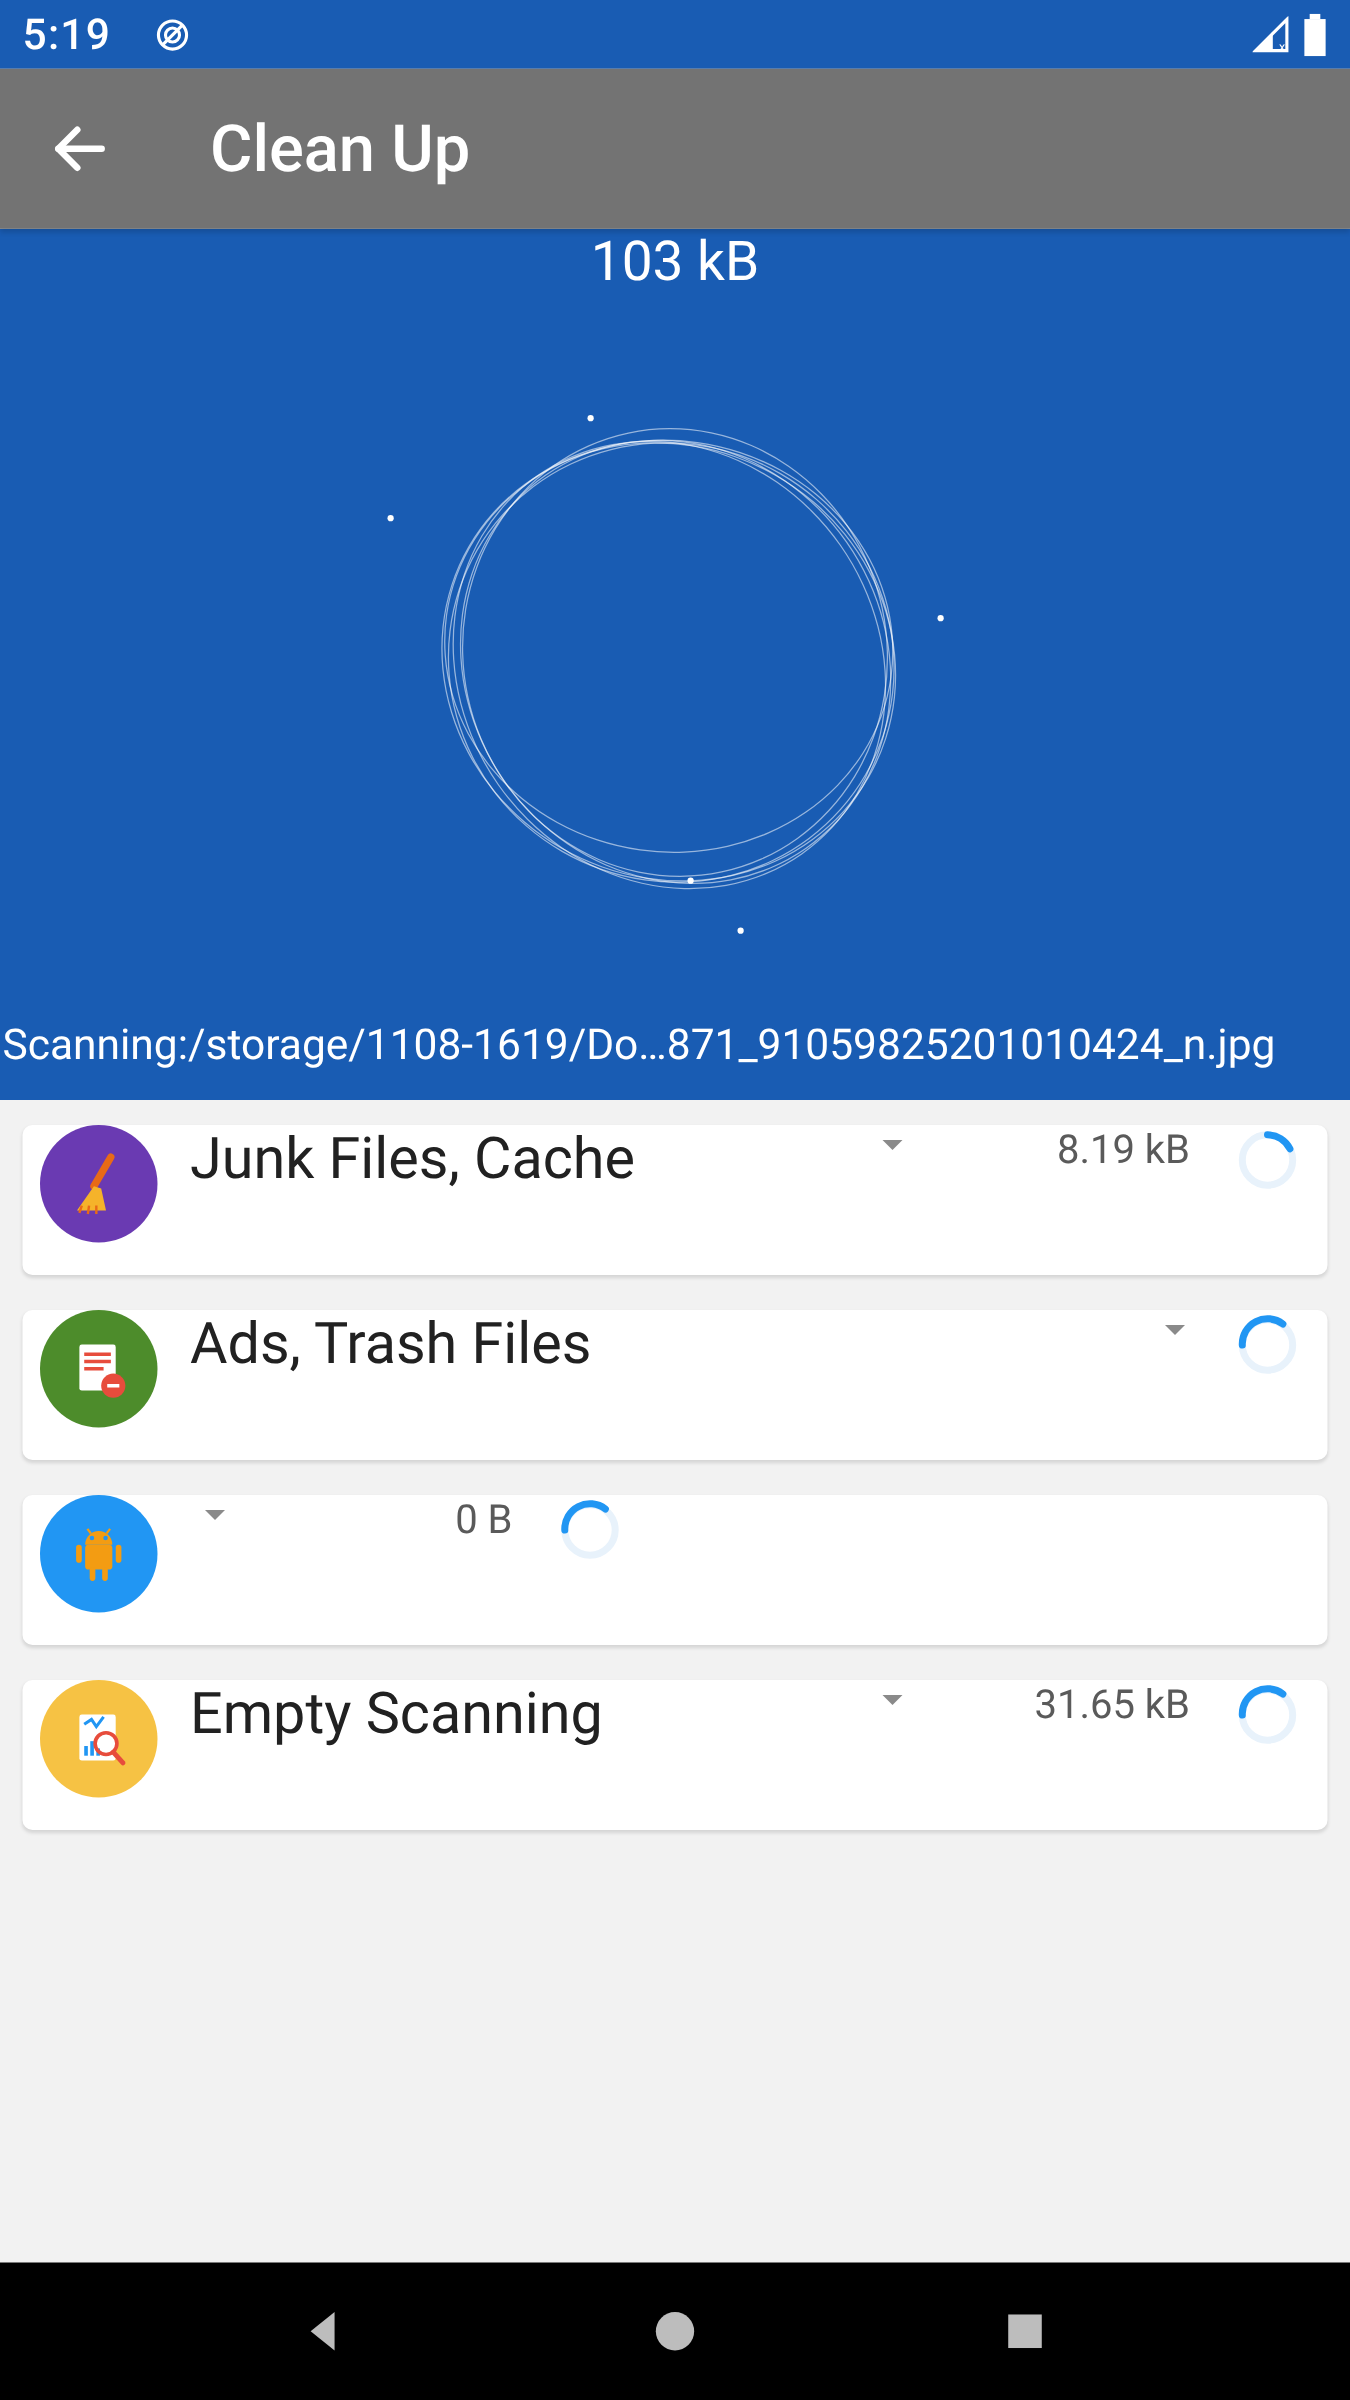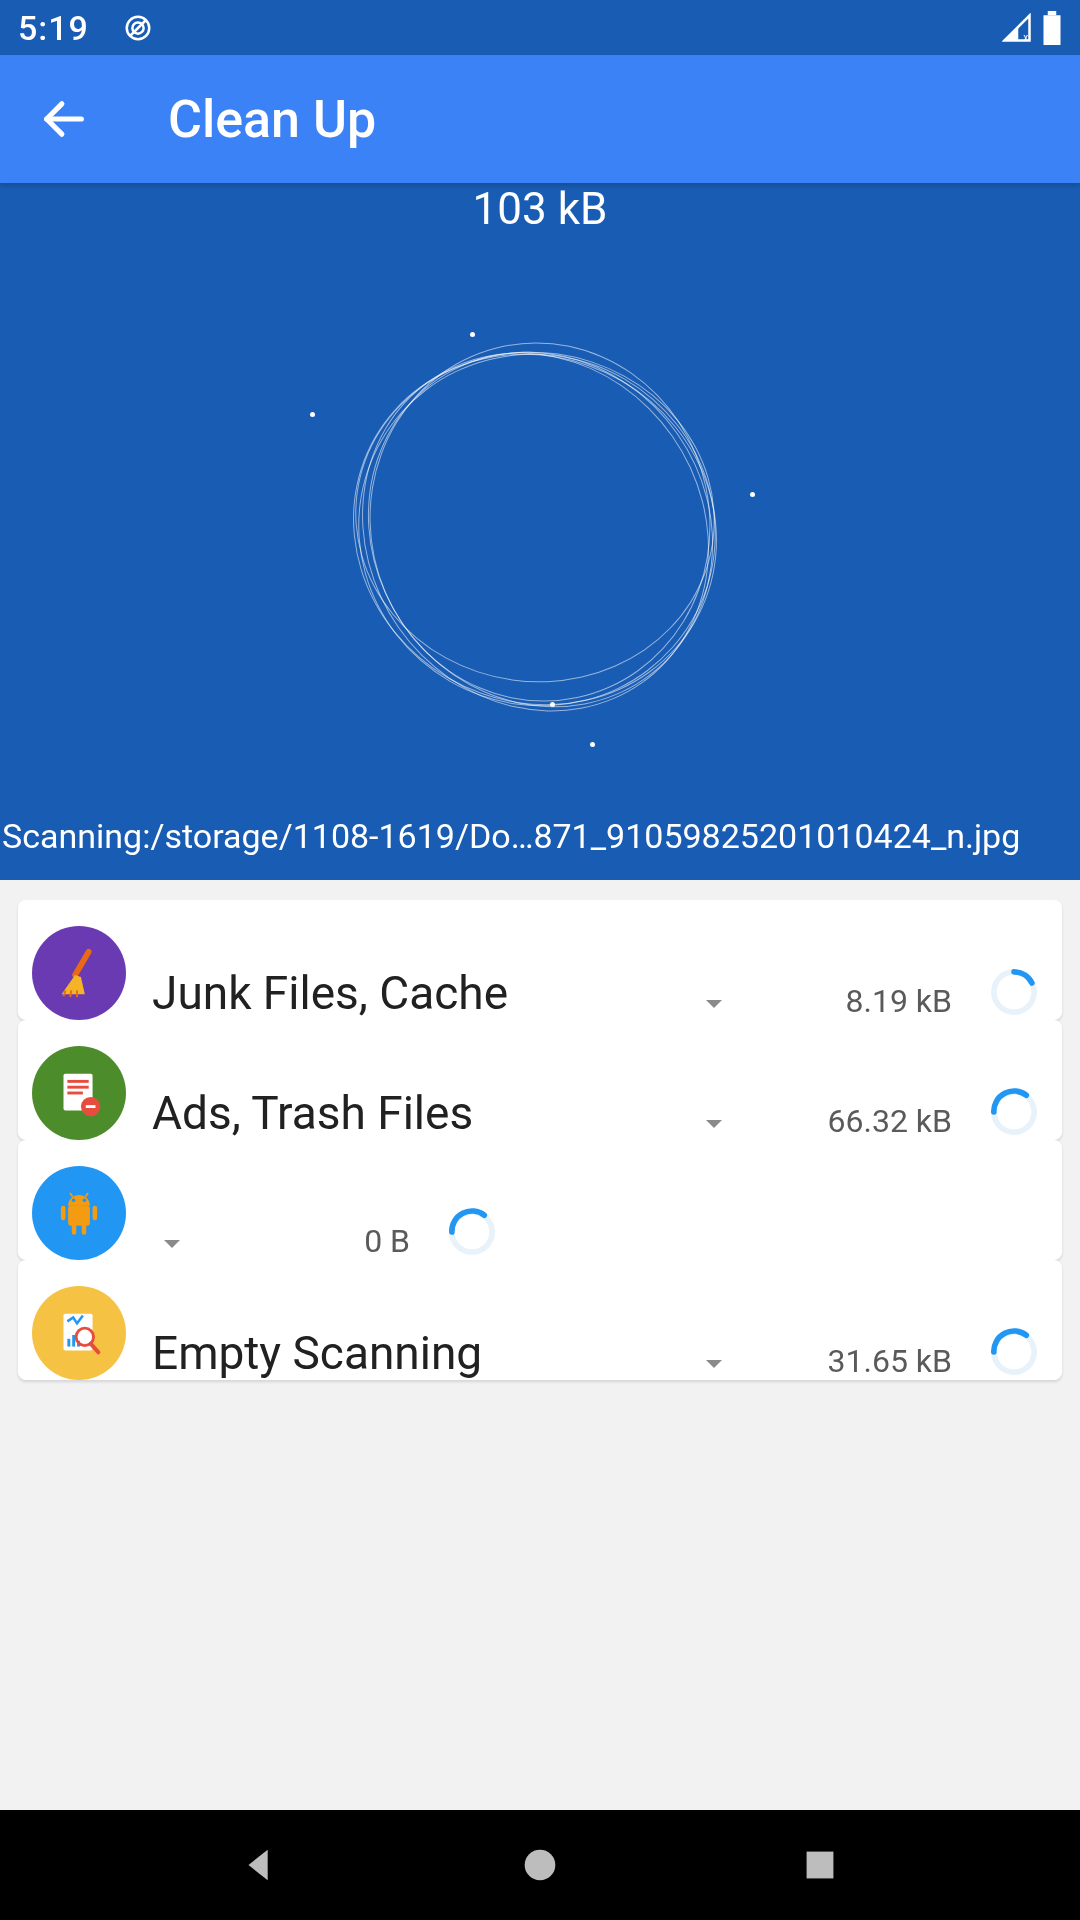--- a/index.html
+++ b/index.html
@@ -19,21 +19,21 @@
     align-items: center;
     justify-content: space-between;
     padding: 0 18px;
     color: #fff;
   }
   .status-left { display: flex; align-items: center; gap: 34px; }
   .status-time { font-size: 34px; font-weight: 500; letter-spacing: 1px; }
   .status-icon { display: inline-flex; }
   .status-right { display: flex; align-items: center; gap: 10px; }
   .app-bar {
-    background: #3b82f6;
+    background: #737373;
     height: 128px;
     display: flex;
     align-items: center;
     padding: 0 38px;
     gap: 78px;
     box-shadow: 0 3px 4px rgba(0,0,0,0.15);
     position: relative;
     z-index: 2;
   }
   .back-btn { display: inline-flex; cursor: pointer; }
@@ -88,22 +88,23 @@
   }
   .list {
     padding: 20px 18px 0 18px;
     background: #f2f2f2;
   }
   .card {
     background: #fff;
     border-radius: 8px;
     box-shadow: 0 2px 3px rgba(0,0,0,0.12);
     height: 120px;
-    display: flex;
-    align-items: flex-end;
+    margin-bottom: 28px;
+    display: flex;
+    align-items: flex-start;
     padding: 0 20px 0 14px;
     gap: 26px;
   }
   .card-icon {
     width: 94px; height: 94px;
     border-radius: 50%;
     flex-shrink: 0;
     position: relative;
     display: flex;
     align-items: center;
@@ -239,21 +240,20 @@
         <circle cx="44" cy="46" r="10" fill="#E74C3C"></circle>
         <line x1="39" y1="46" x2="49" y2="46" stroke="#fff" stroke-width="3"></line>
       </svg>
     </div>
     <div class="card-label">Ads, Trash Files</div>
     <div class="card-chevron">
       <svg width="32" height="32" viewBox="0 0 24 24">
           <path d="M6 9 L12 15 L18 9 Z" fill="#8a8a8a"></path>
         </svg>
     </div>
-    <div class="card-size">66.32 kB</div>
     <div class="card-spinner">
       <svg width="56" height="56" viewBox="0 0 50 50">
         <circle cx="25" cy="25" r="18" fill="none" stroke="#e8f2fb" stroke-width="5"></circle>
         <path d="M7 25 A18 18 0 0 1 36 10" fill="none" stroke="#2196F3" stroke-width="5" stroke-linecap="round"></path>
       </svg>
     </div>
   </div>
 
   <div class="card">
     <div class="card-icon" style="background:#2196F3">

